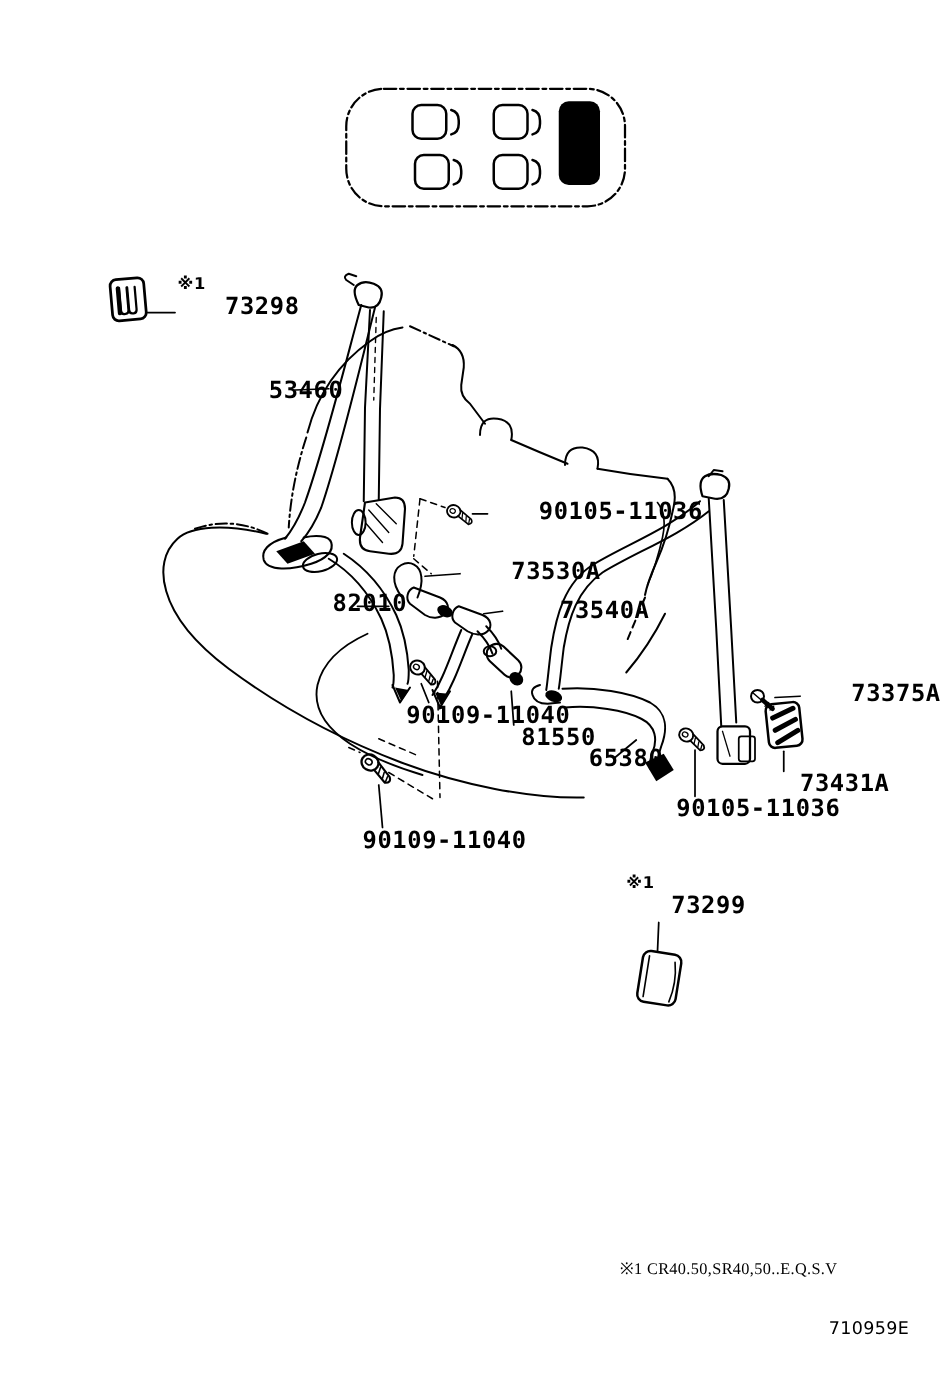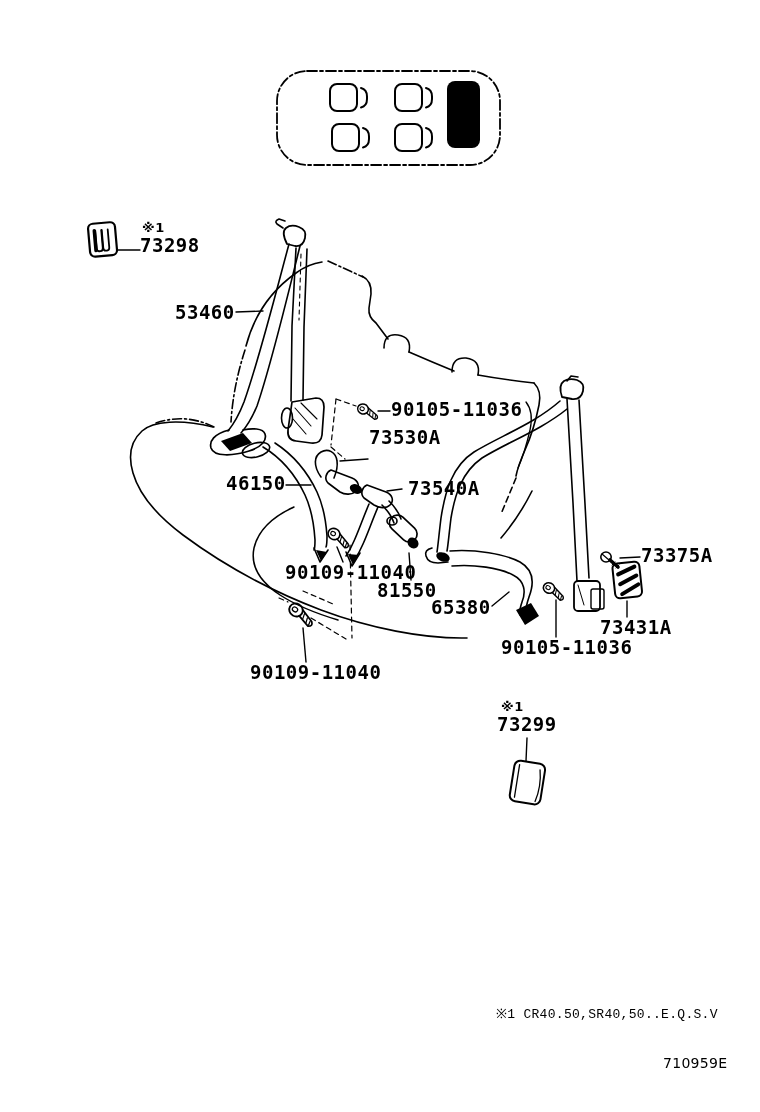--- a/index.html
+++ b/index.html
@@ -4,30 +4,30 @@
 <style>
   html,body{margin:0;padding:0;background:#fff;}
   .stage{
     position:relative;width:760px;height:1112px;background:#fff;overflow:hidden;
     font-family:"DejaVu Sans",sans-serif;color:#000;
   }
   .art{position:absolute;left:0;top:0;}
   .pl{
     position:absolute;white-space:nowrap;line-height:1;
     font-family:"DejaVu Sans Mono","DejaVu Sans",monospace;
-    font-weight:bold;font-size:19px;letter-spacing:.5px;cursor:pointer;
+    font-weight:bold;font-size:19px;letter-spacing:.5px;cursor:pointer;margin-left:40px;
   }
   .ref{
     position:absolute;white-space:nowrap;line-height:1;
     font-family:"DejaVu Sans","Liberation Sans",sans-serif;
     font-weight:bold;font-size:13px;letter-spacing:.5px;
   }
   .foot{
     position:absolute;white-space:nowrap;line-height:1;
-    font-family:Liberation Mono, monospace;
+    font-family:Liberation Serif, serif;
     font-size:13px;letter-spacing:.3px;
   }
   .figcode{
     position:absolute;white-space:nowrap;line-height:1;
     font-family:"DejaVu Sans","Liberation Sans",sans-serif;
     font-size:14px;letter-spacing:.3px;
   }
   svg *{vector-effect:none;}
 </style>
 </head>
@@ -196,22 +196,22 @@
       <path d="M556,600 L556,637"></path>
       <path d="M303,628 L306,662"></path>
       <path d="M527,738 L526,761"></path>
     </g>
   </svg>
 
   <div class="ref" style="left:142px;top:221px">※1</div>
   <div class="pl" style="left:140px;top:236px">73298</div>
   <div class="pl" style="left:175px;top:303px">53460</div>
   <div class="pl" style="left:391px;top:400px">90105-11036</div>
-  <div class="pl" style="left:369px;top:428px">73530A</div>
-  <div class="pl" style="left:226px;top:474px">46150</div>
+  <div class="pl" style="left:369px;top:448px">73530A</div>
+  <div class="pl" style="left:226px;top:474px">82010</div>
   <div class="pl" style="left:408px;top:479px">73540A</div>
   <div class="pl" style="left:285px;top:563px">90109-11040</div>
   <div class="pl" style="left:377px;top:581px">81550</div>
   <div class="pl" style="left:431px;top:598px">65380</div>
   <div class="pl" style="left:641px;top:546px">73375A</div>
   <div class="pl" style="left:600px;top:618px">73431A</div>
   <div class="pl" style="left:501px;top:638px">90105-11036</div>
   <div class="pl" style="left:250px;top:663px">90109-11040</div>
   <div class="ref" style="left:501px;top:700px">※1</div>
   <div class="pl" style="left:497px;top:715px">73299</div>

